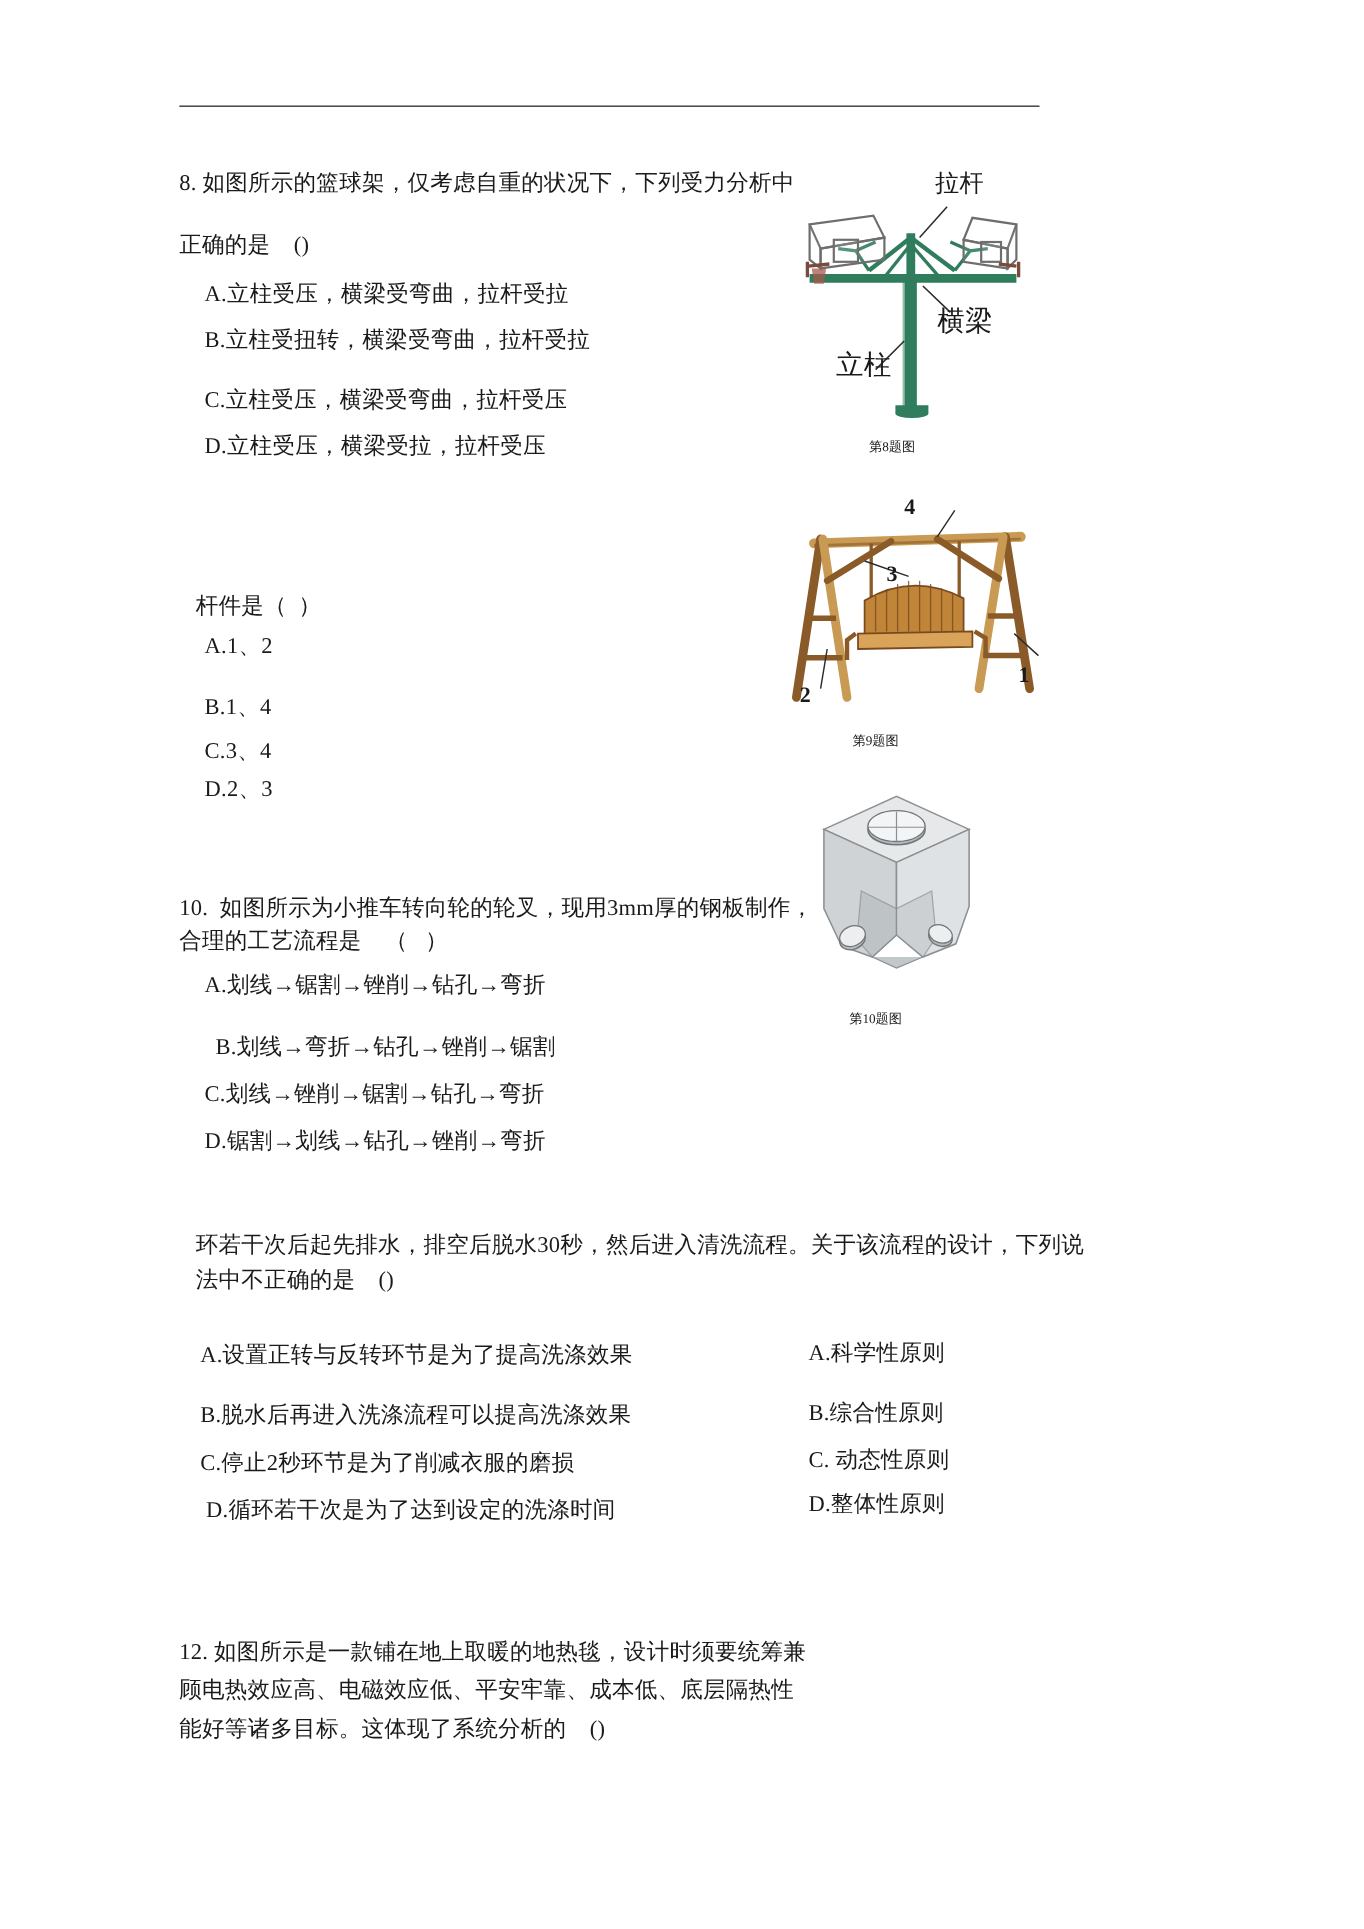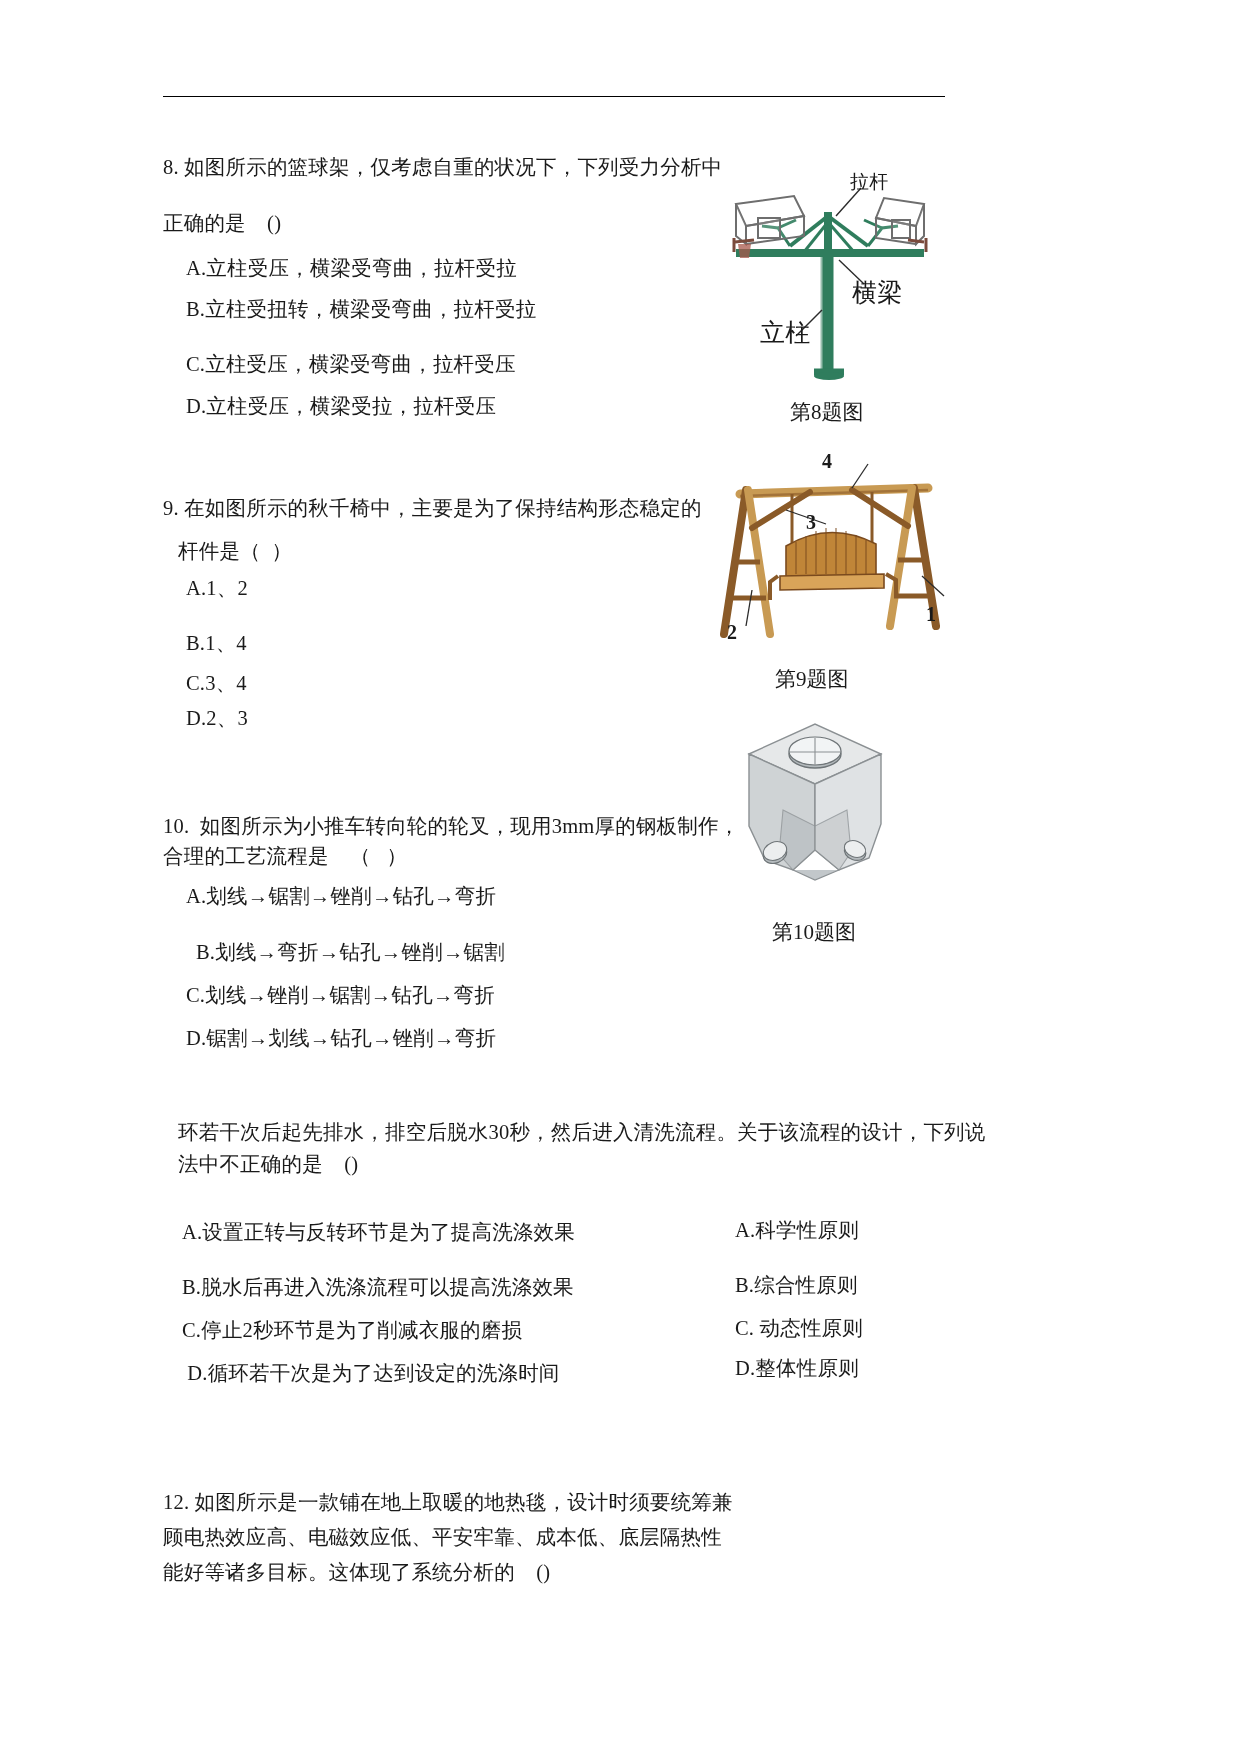--- a/index.html
+++ b/index.html
@@ -37,21 +37,21 @@
     font-size: 20.5px;
     line-height: 1.0;
     white-space: pre;
     letter-spacing: 0.2px;
     color: #1a1a1a;
   }
   .q-stem { font-size: 20.5px; }
   .opt { font-size: 20.5px; }
   .fig-cap {
     position: absolute;
-    font-size: 21px;
+    font-size: 12px;
     white-space: pre;
     color: #1a1a1a;
   }
 
   
   .fig8 {
     position: absolute;
     left: 718px;
     top: 160px;
     width: 232px;
@@ -141,26 +141,25 @@
         <path d="M206 82 L190 80"></path>
       </g>
 
       <g stroke="#2b2b2b" stroke-width="1.4" fill="none">
         <path d="M118 56 L143 28"></path>
         <path d="M121 100 L146 124"></path>
         <path d="M104 150 L78 176"></path>
       </g>
     </svg>
   </div>
-  <div class="txt" style="left:850px; top:172px; font-size:19px;">拉杆</div>
+  <div class="txt" style="left:850px; top:156px; font-size:22px;">拉杆</div>
   <div class="txt" style="left:852px; top:280px; font-size:25px;">横梁</div>
   <div class="txt" style="left:760px; top:320px; font-size:25px;">立柱</div>
   <div class="fig-cap" style="left:790px; top:398px;">第8题图</div>
 
-  <div class="txt q-stem" style="left:163px; top:498px;">9. 在如图所示的秋千椅中，主要是为了保持结构形态稳定的</div>
   <div class="txt q-stem" style="left:178px; top:541px;">杆件是（  ）</div>
 
   <div class="txt opt" style="left:186px; top:578px;">A.1、2</div>
   <div class="txt opt" style="left:186px; top:633px;">B.1、4</div>
   <div class="txt opt" style="left:186px; top:673px;">C.3、4</div>
   <div class="txt opt" style="left:186px; top:708px;">D.2、3</div>
 
   <div class="fig9">
     <svg width="250" height="196" viewBox="0 0 250 196" xmlns="http://www.w3.org/2000/svg">
 

